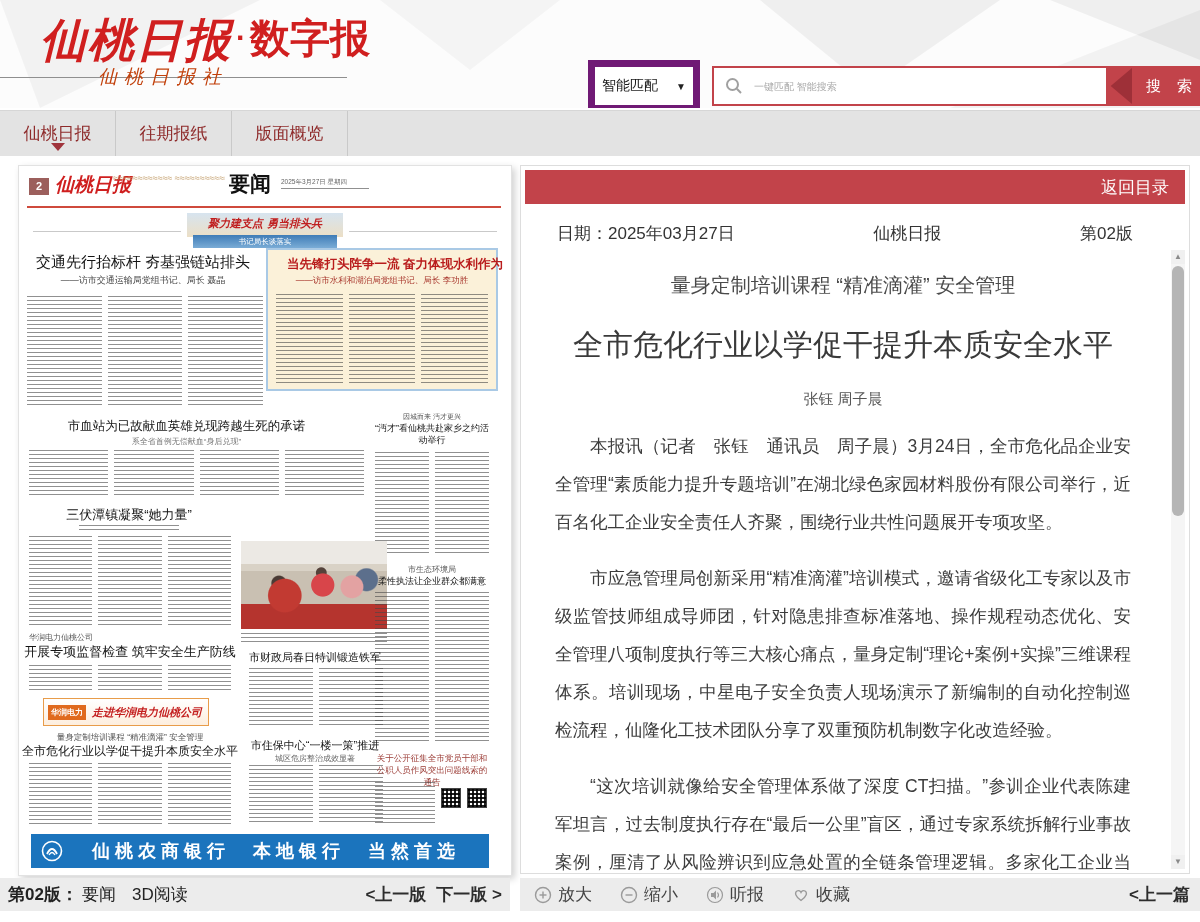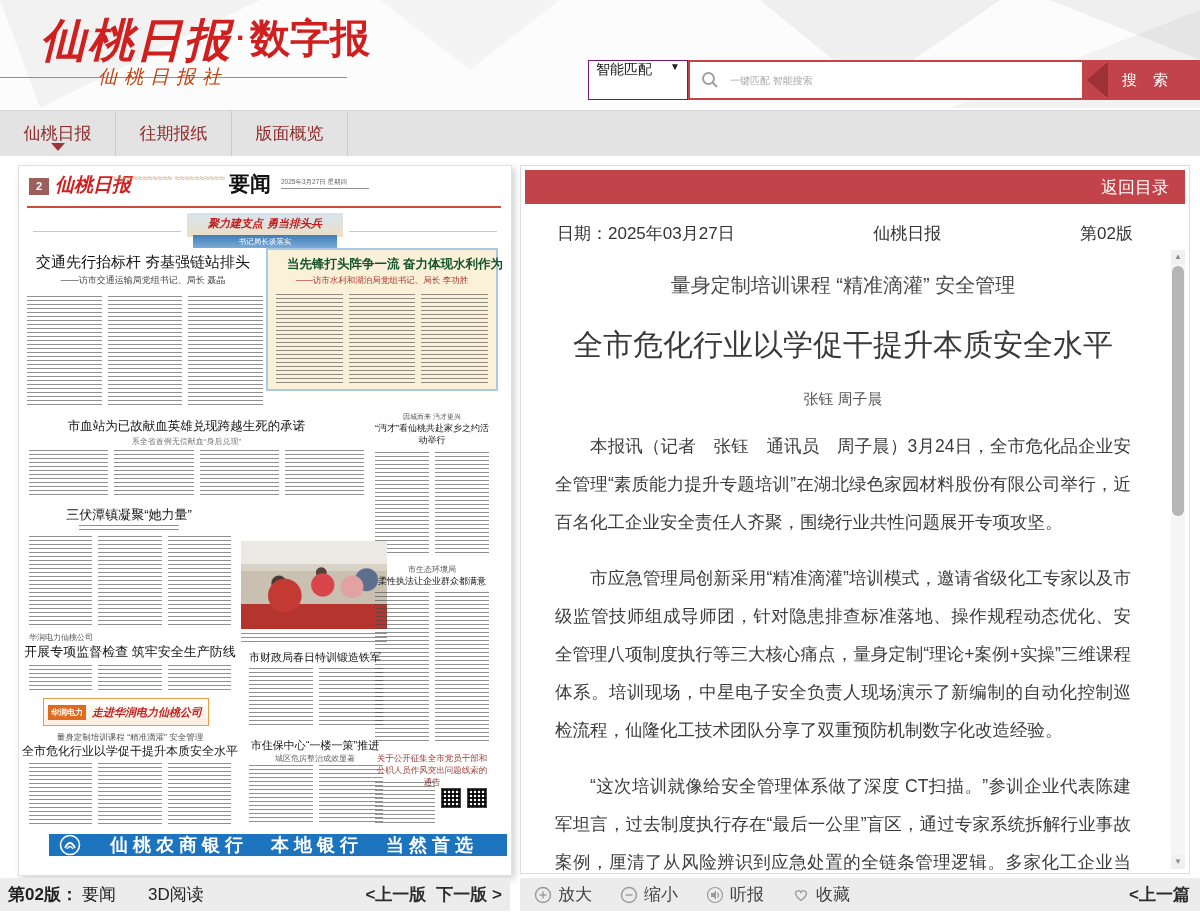--- a/index.html
+++ b/index.html
@@ -10,22 +10,22 @@
   .hdr{position:absolute;left:0;top:0;width:1200px;height:108px;background:#fcfcfc;overflow:hidden;padding-left:40px;}
   .hdr svg.deco{position:absolute;left:0;top:0;}
   .logo{position:absolute;left:40px;top:10px;white-space:nowrap;color:#d01f1f;}
   .logo .main{font-family:"DejaVu Serif",serif;font-style:italic;font-weight:bold;font-size:46px;letter-spacing:2px;}
   .logo .dot{font-size:30px;font-weight:bold;vertical-align:8px;margin:0 4px;}
   .logo .suf{font-family:"DejaVu Serif",serif;font-weight:bold;font-size:40px;vertical-align:4px;}
   .logo-line{position:absolute;left:0;top:77px;width:347px;height:1px;background:#8f8f8f;}
   .logo-sub{position:absolute;left:98px;top:64px;font-family:"DejaVu Serif",serif;font-style:italic;
             font-size:19px;letter-spacing:7px;color:#c2410c;}
   .search-wrap{position:absolute;left:588px;top:60px;display:flex;align-items:center;}
-  .mode-select{width:84px;height:38px;background:#fff;border:1px solid #701a75;display:flex;
-               justify-content:space-between;padding:0 7px;font-size:14px;color:#1a1a1a;cursor:pointer;}
+  .mode-select{width:84px;height:38px;background:#fff;border:7px solid #701a75;display:flex;align-items:center;
+               justify-content:space-between;padding:0 7px;font-size:14px;color:#1a1a1a;margin-right:12px;cursor:pointer;}
   .mode-select .chev{font-size:10px;color:#222;}
   .search-box{width:510px;height:36px;border:2px solid #c2434a;background:#fff;display:flex;align-items:center;}
   .search-box .mag{margin:0 8px 0 10px;flex:0 0 auto;}
   .search-box input{border:none;outline:none;flex:1;font-size:10px;color:#444;height:30px;
                     font-family:"Liberation Sans",sans-serif;background:transparent;}
   .search-box input::placeholder{color:#a9a9a9;}
   .search-btn{position:relative;flex:0 0 auto;width:104px;height:36px;background:#c2434a;color:#fff;
               font-size:15px;letter-spacing:6px;display:flex;align-items:center;justify-content:center;
               padding-left:14px;cursor:pointer;}
   .search-btn .notch{position:absolute;left:0;top:0;width:26px;height:36px;background:#9e3038;
@@ -56,37 +56,37 @@
   .np-rule{left:8px;top:40px;width:474px;height:2px;background:#cf4a3c;}
   .np-banner{left:168px;top:47px;width:156px;height:36px;}
   .np-banner .b1{left:0;top:0;width:100%;height:24px;background:linear-gradient(#d7e4ef,#ecdfc6);
                  font-family:"DejaVu Serif",serif;font-style:italic;font-weight:bold;font-size:11px;color:#c01f1f;
                  text-align:center;line-height:22px;white-space:nowrap;}
   .np-banner .b2{left:6px;top:22px;width:144px;height:13px;background:linear-gradient(#3f7cb7,#7aacd6);
                  color:#fff;font-size:7.5px;text-align:center;line-height:13px;}
   .np-flank-l{left:14px;top:65px;width:148px;height:1px;background:#c9c9c9;}
   .np-flank-r{left:330px;top:65px;width:148px;height:1px;background:#c9c9c9;}
   .h-black{font-weight:normal;color:#141414;text-align:center;white-space:nowrap;}
-  .h-red{font-weight:bold;color:#14532d;text-align:right;white-space:nowrap;padding-left:19px;}
+  .h-red{font-weight:bold;color:#b91c1c;text-align:right;white-space:nowrap;padding-left:19px;}
   .np-sub{color:#444;text-align:center;white-space:nowrap;}
   .np-box{left:247px;top:82px;width:232px;height:143px;background:#fbf1d9;border:2px solid #a9c9e5;}
   .np-photo{left:222px;top:375px;width:146px;height:88px;background:
      radial-gradient(circle at 30% 62%, #c23a32 0 14%, transparent 15%),
      radial-gradient(circle at 26% 48%, #4a3b35 0 6%, transparent 7%),
      radial-gradient(circle at 56% 50%, #d8454a 0 12%, transparent 13%),
      radial-gradient(circle at 55% 36%, #54423a 0 5%, transparent 6%),
      radial-gradient(circle at 76% 52%, #e3a2a2 0 9%, transparent 10%),
      radial-gradient(circle at 86% 44%, #5c6f8c 0 8%, transparent 9%),
      linear-gradient(#ece9e4 0 26%, #d9d2c6 26% 34%, #c9c0b2 34% 72%, #b5342e 72% 100%);}
   .np-cap{left:222px;top:467px;width:146px;height:9px;}
   .np-kick{color:#555;text-align:center;white-space:nowrap;}
   .np-qr{width:20px;height:20px;background:
      repeating-linear-gradient(90deg,#222 0 2px,#fff 2px 4px),
      repeating-linear-gradient(#222 0 2px,#fff 2px 4px);background-blend-mode:multiply;border:1px solid #444;}
-  .np-bank{left:12px;top:668px;width:458px;height:22px;background:#1b74bd;display:flex;align-items:center;margin-left:18px;}
+  .np-bank{left:12px;top:668px;width:458px;height:34px;background:#1b74bd;display:flex;align-items:center;}
   .np-bank .bk-logo{position:static;margin-left:10px;flex:0 0 auto;}
   .np-bank .bk-text{position:static;flex:1;text-align:center;color:#fff;font-family:"DejaVu Serif",serif;
                     font-weight:bold;font-size:18px;letter-spacing:5px;white-space:nowrap;}
   .np-ad{left:24px;top:532px;width:166px;height:28px;border:1px solid #e89c4a;background:linear-gradient(#fff,#fdeede);display:flex;align-items:center;}
   .np-ad .ad-chip{position:static;margin-left:4px;background:#e06a1e;color:#fff;font-size:8px;font-weight:bold;
                   padding:2px 3px;white-space:nowrap;}
   .np-ad .ad-text{position:static;flex:1;text-align:center;color:#c41f1f;font-weight:bold;font-style:italic;
                   font-size:11px;white-space:nowrap;}
 
   
@@ -104,21 +104,21 @@
   .sbar .up,.sbar .dn{position:absolute;left:0;width:14px;height:14px;color:#8a8a8a;font-size:8px;
                       text-align:center;line-height:14px;background:#f0f0f0;cursor:pointer;}
   .sbar .up{top:0;}.sbar .dn{bottom:0;}
   .sbar .thumb{position:absolute;left:1px;top:16px;width:12px;height:250px;background:#b5b5b5;border-radius:6px;cursor:grab;}
 
   
   .fbar{position:absolute;top:878px;height:33px;background:#ececec;display:flex;align-items:center;font-size:17px;}
   .fbar-l{left:0;width:510px;padding:0 8px;box-sizing:border-box;color:#222;}
   .fbar-l .b{font-weight:bold;}
   .fbar-l .sec{margin-left:4px;}
-  .fbar-l .m3d{margin-left:32px;cursor:pointer;}
+  .fbar-l .m3d{margin-left:16px;cursor:pointer;}
   .fbar-l .pg{margin-left:auto;font-weight:bold;color:#2d2d2d;display:flex;gap:10px;}
   .fbar-l .pg span{cursor:pointer;}
   .fbar-r{left:520px;width:680px;padding:0 10px 0 14px;box-sizing:border-box;color:#444;gap:28px;}
   .tool{display:flex;align-items:center;gap:6px;cursor:pointer;}
   .fbar-r .prev-art{margin-left:auto;font-weight:bold;color:#2d2d2d;cursor:pointer;}
 </style>
 </head>
 <body>
 
 <div class="hdr">

